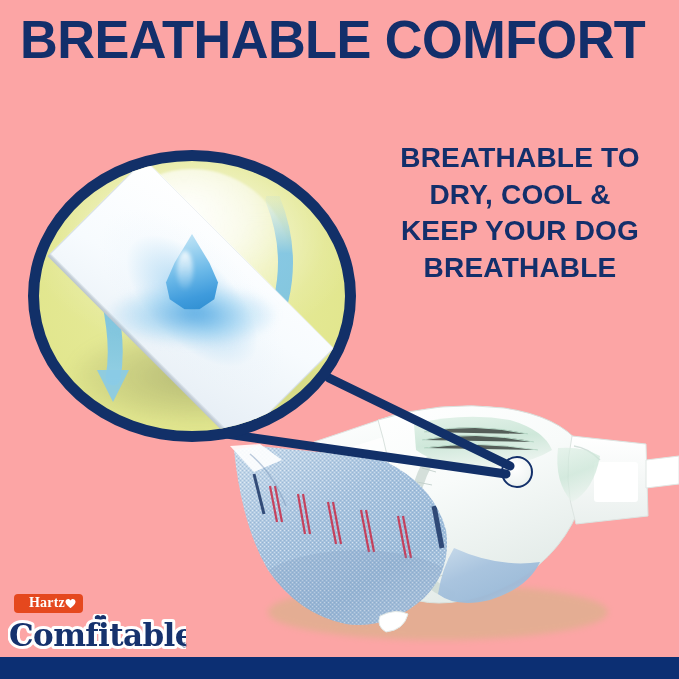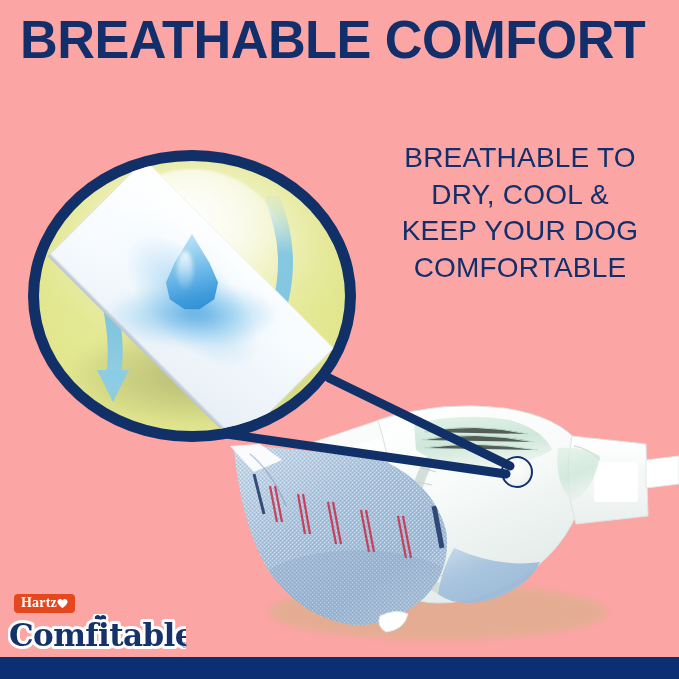--- a/index.html
+++ b/index.html
@@ -40,21 +40,21 @@
 
   
   #body-copy {
     position: absolute;
     left: 372px;
     top: 140px;
     width: 296px;
     text-align: center;
     font-size: 28px;
     line-height: 36.5px;
-    font-weight: normal;
+    font-weight: bold;
     letter-spacing: 0.2px;
     color: #132f6b;
   }
   #body-copy .copy-line { display: block; white-space: nowrap; }
 
   
   #magnifier {
     position: absolute;
     left: 28px;
     top: 150px;
@@ -205,21 +205,21 @@
   }
 
   
   #logo { position: absolute; left: 8px; top: 594px; width: 185px; height: 62px; }
   #hartz-badge {
     position: absolute;
     left: 6px;
     top: 0px;
     background: #e5481e;
     border-radius: 4px;
-    padding: 2px 7px 3px 7px;
+    padding: 2px 7px 3px 15px;
     display: flex;
     align-items: center;
   }
   #hartz-word {
     font-family: "Liberation Serif", serif;
     font-weight: bold;
     font-size: 14px;
     color: #ffffff;
     letter-spacing: 0.2px;
     line-height: 14px;
@@ -250,21 +250,21 @@
 <body>
 
 <div id="stage">
 
   <div id="headline">BREATHABLE COMFORT</div>
 
   <div id="body-copy">
     <span class="copy-line">BREATHABLE TO</span>
     <span class="copy-line">DRY, COOL &amp;</span>
     <span class="copy-line">KEEP YOUR DOG</span>
-    <span class="copy-line">COMFORTABLE</span>
+    <span class="copy-line">BREATHABLE</span>
   </div>
 
   <svg id="product" viewBox="0 0 451 252">
     <defs>
       <linearGradient id="whiteBody" x1="0" y1="0" x2="0.4" y2="1">
         <stop offset="0%" stop-color="#ffffff"></stop>
         <stop offset="45%" stop-color="#f8fbfa"></stop>
         <stop offset="100%" stop-color="#e3ebe8"></stop>
       </linearGradient>
       <linearGradient id="mintPad" x1="0" y1="0" x2="0.3" y2="1">

